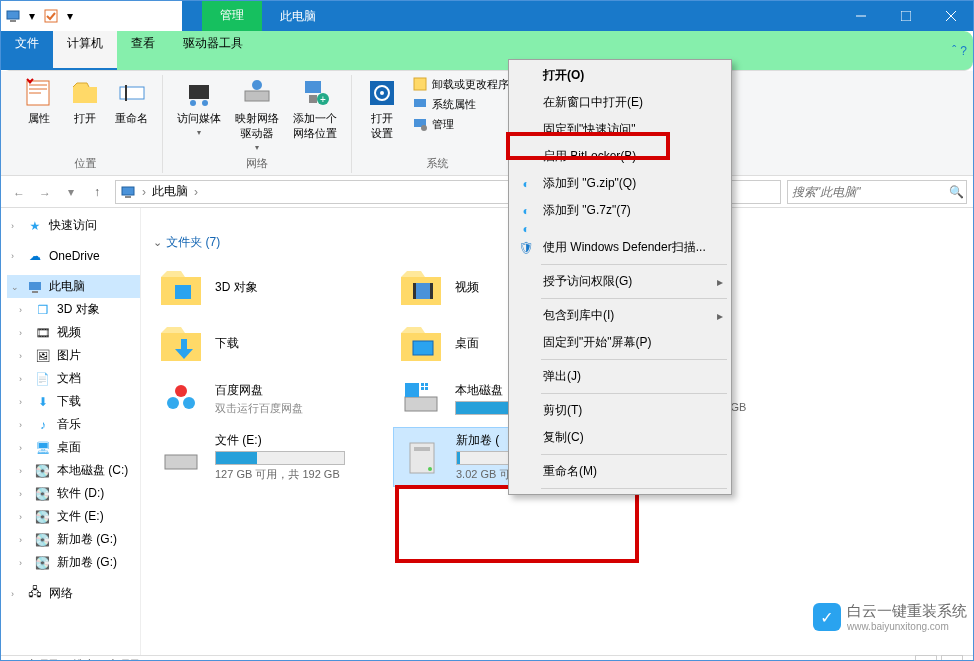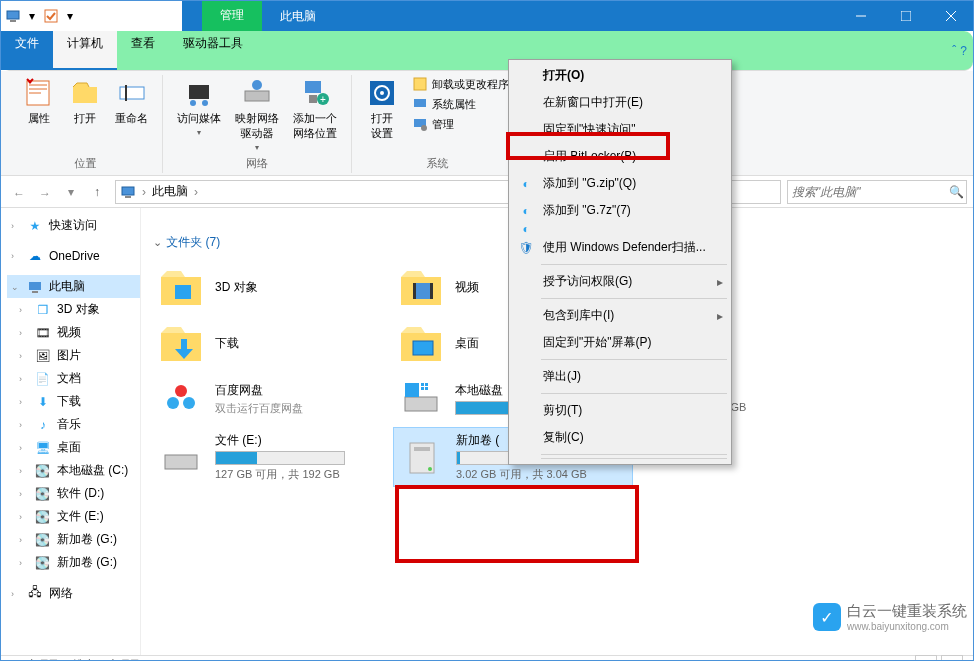--- a/index.html
+++ b/index.html
@@ -560,20 +560,23 @@
       <span>弹出(J)</span>
     </div>
   <div class="ctx-sep"></div>
   <div class="ctx-item">
       <span>剪切(T)</span>
     </div>
   <div class="ctx-item">
       <span>复制(C)</span>
     </div>
   <div class="ctx-sep"></div>
+  <div class="ctx-item">
+      <span>重命名(M)</span>
+    </div>
   <div class="ctx-sep"></div>
 </div>
 
 <div class="hl-box hl1"></div>
 <div class="hl-box hl2"></div>
 
 <div class="watermark">
   <div class="wm-ico">✓</div>
   <div>
     <div class="wm-text">白云一键重装系统</div>

